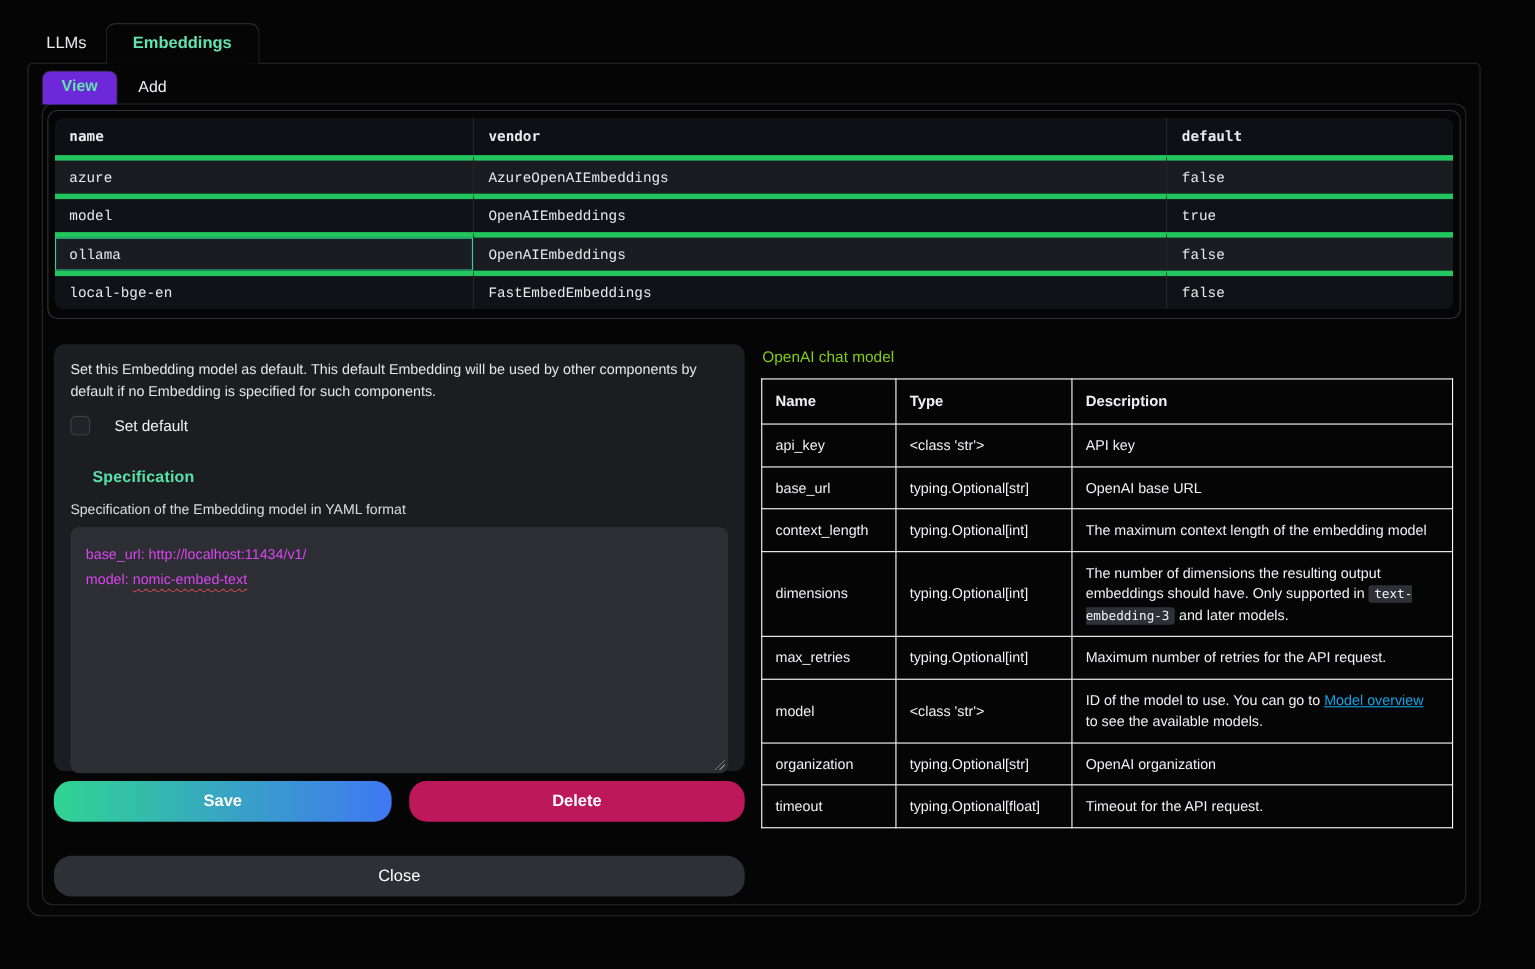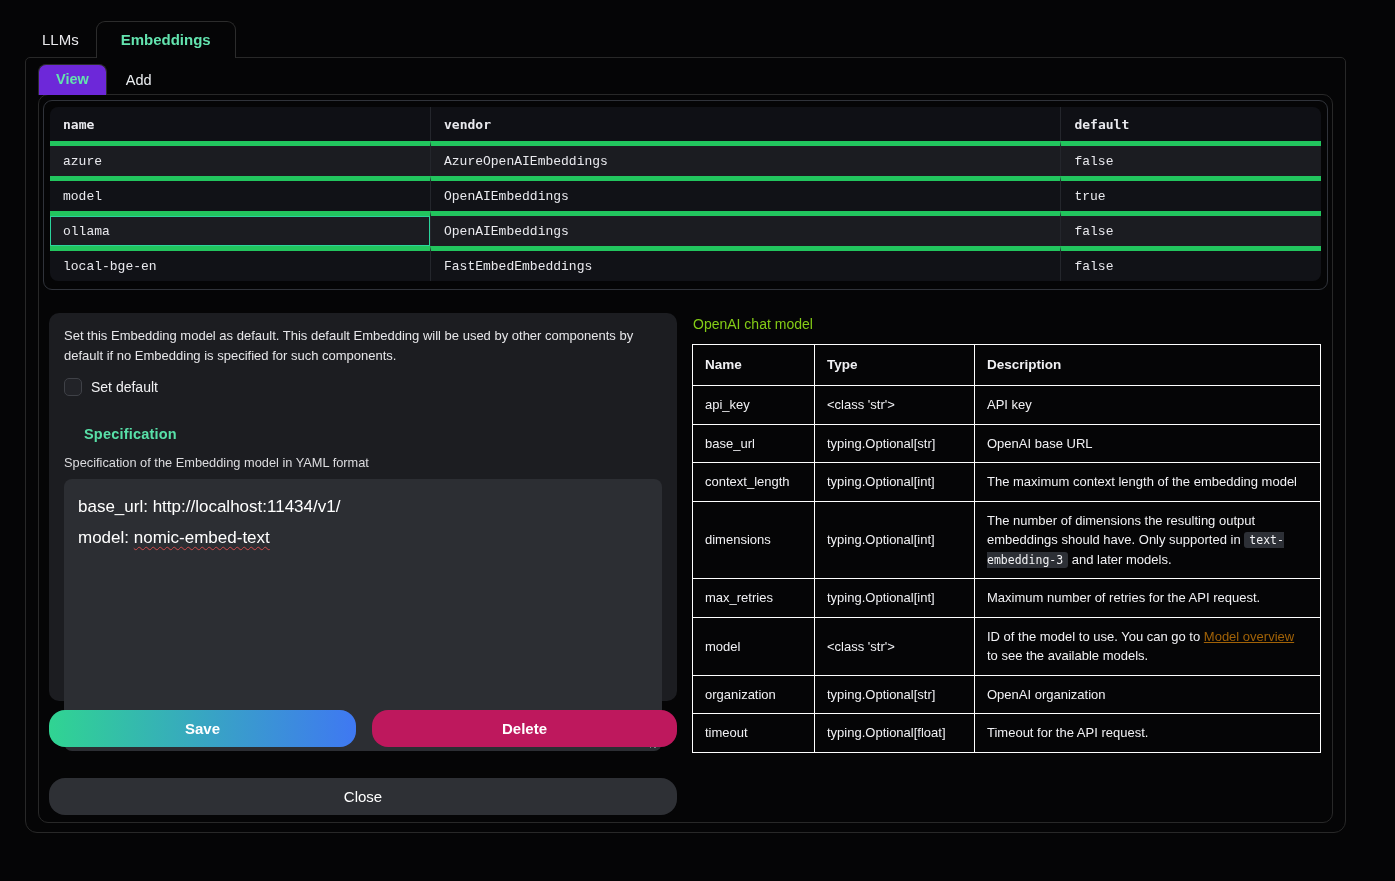--- a/index.html
+++ b/index.html
@@ -37,26 +37,26 @@
   table.df td + td, table.df th + th { border-left:1px solid #24262c; }
   table.df tbody td { border-top:5px solid #22c55e;font-family:Liberation Mono, monospace; }
   table.df tr.odd td { background:#1b1c21; }
   table.df tr.even td { background:#111217; }
   table.df td.sel::after { content:""; position:absolute; inset:0; border:1px solid #2bd49c; pointer-events:none; }
 
   
   .group-left { position:absolute; left:10px; top:218px; width:628px; height:388px;
                 background:#1c1d21; border-radius:10px; padding:13px 15px; }
   .info { font-size:13px; line-height:1.5; color:#e6e6e9; max-width:600px; }
-  .cbrow { display:flex; align-items:center; gap:9px; margin-top:13px; cursor:pointer; font-size:14px; color:#f2f2f4; }
+  .cbrow { display:flex; align-items:center; gap:22px; margin-top:13px; cursor:pointer; font-size:14px; color:#f2f2f4; }
   .cb { width:18px; height:18px; border:1px solid #3f4147; border-radius:5px; background:#222328; flex:0 0 auto; }
   .spec-h { margin:30px 0 0 20px; color:#58e0a8; font-size:14.5px; font-weight:700; letter-spacing:.2px; }
   .spec-c { margin-top:13px; font-size:12.8px; color:#dcdcdf; }
-  .yaml { position:relative; margin-top:9px; height:272px; background:#2c2e33; border-radius:8px;
-          padding:13px 14px; font-size:17px; line-height:1.8; color:#ffffff; cursor:text; overflow:hidden; }
+  .yaml { position:relative; margin-top:9px; height:224px; background:#2c2e33; border-radius:8px;
+          padding:13px 14px; font-size:13px; line-height:1.8; color:#d946ef; cursor:text; overflow:hidden; }
   .sq { text-decoration:underline; text-decoration-style:wavy; text-decoration-color:#d14b4b;
         text-decoration-thickness:1px; text-underline-offset:3px; }
   .grip { position:absolute; right:3px; bottom:3px; width:11px; height:11px;
           background:linear-gradient(135deg, transparent 0 55%, #7a7c81 55% 62%, transparent 62% 75%, #7a7c81 75% 82%, transparent 82%); }
 
   
   .btn { position:absolute; height:37px; line-height:37px; text-align:center; border-radius:16px;
          font-size:15px; font-weight:700; color:#fff; cursor:pointer; user-select:none; }
   .btn.save  { left:10px;  top:615px; width:307px; background:linear-gradient(90deg,#30d492,#3f78f2); }
   .btn.del   { left:333px; top:615px; width:305px; background:#be185d; }
@@ -64,21 +64,21 @@
 
   
   .group-right { position:absolute; left:653px; top:221px; width:629px; }
   .doc-title { font-size:14px; color:#84cc16; margin:0 0 12px 1px; }
   table.doc { width:100%; border-collapse:collapse; font-size:13px; color:#f1f1f4; table-layout:fixed; }
   table.doc th, table.doc td { border:1px solid #ffffff; padding:9px 12px; text-align:left; vertical-align:middle; line-height:1.5; }
   table.doc th { font-size:13.5px; font-weight:700; padding:10px 12px; }
   table.doc col.c1 { width:122px; } table.doc col.c2 { width:160px; }
   .chip { font-family:"DejaVu Sans Mono", monospace; font-size:11.5px; background:#2d3036;
           border-radius:3px; padding:1px 5px; color:#f2f2f4; }
-  a.doclink { color:#a16207; text-decoration:underline; cursor:pointer;margin-top:42px; }
+  a.doclink { color:#0ea5e9; text-decoration:underline; cursor:pointer;margin-top:42px; }
 </style>
 </head>
 <body>
 
 <div id="app">
 
   <div class="tabs">
     <div class="tab">LLMs</div>
     <div class="tab active">Embeddings</div>
   </div>

